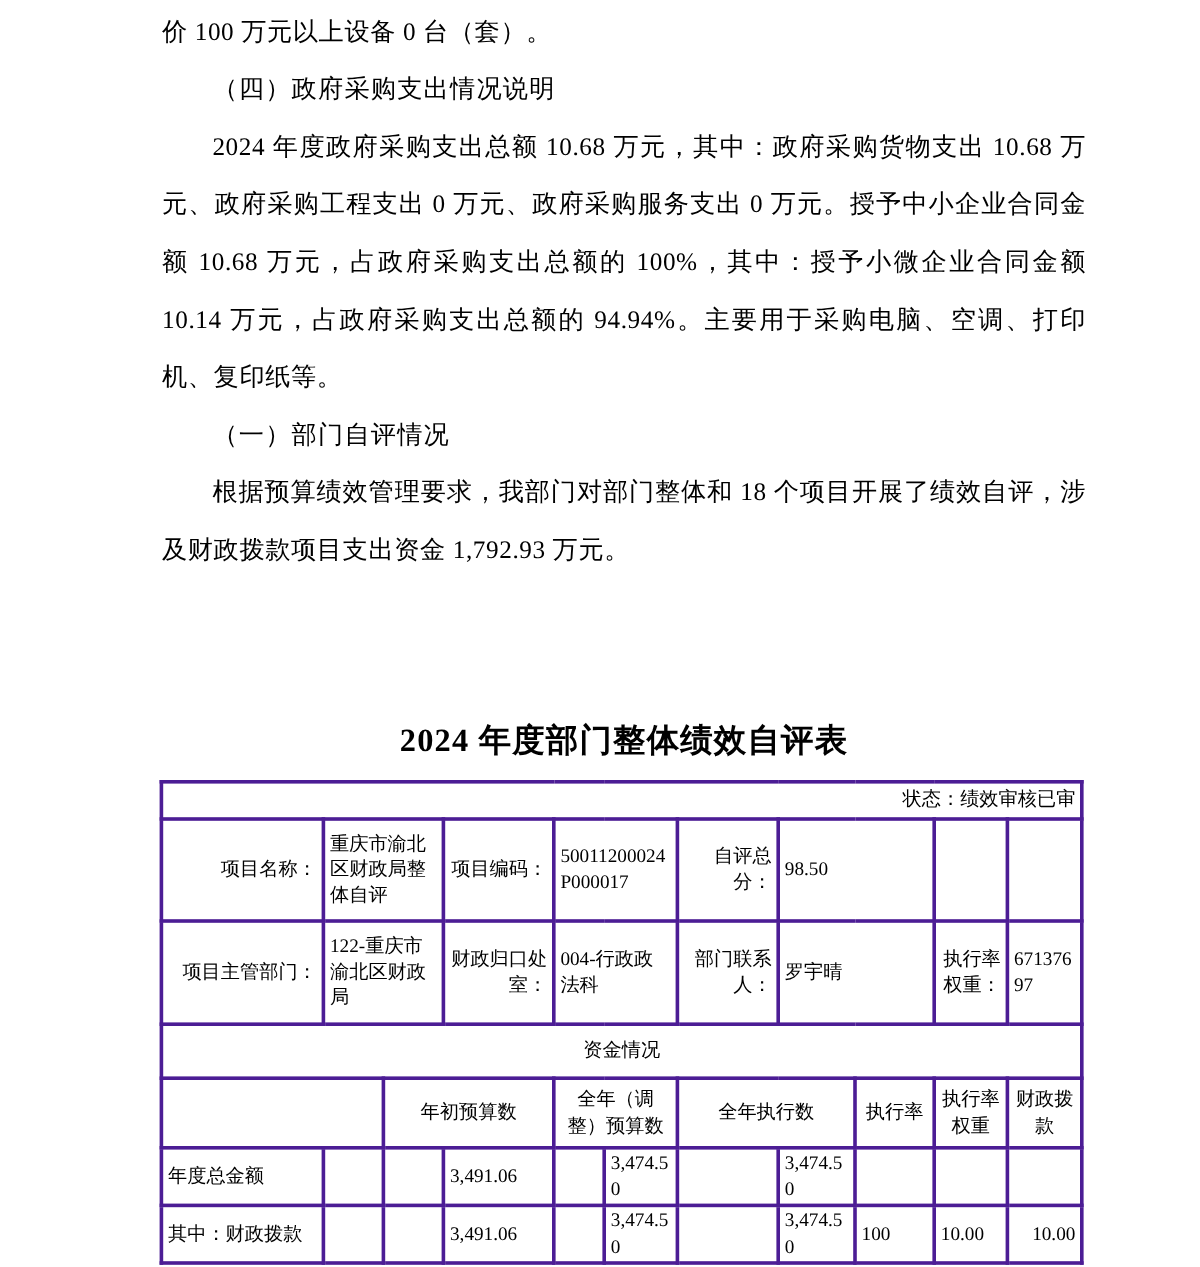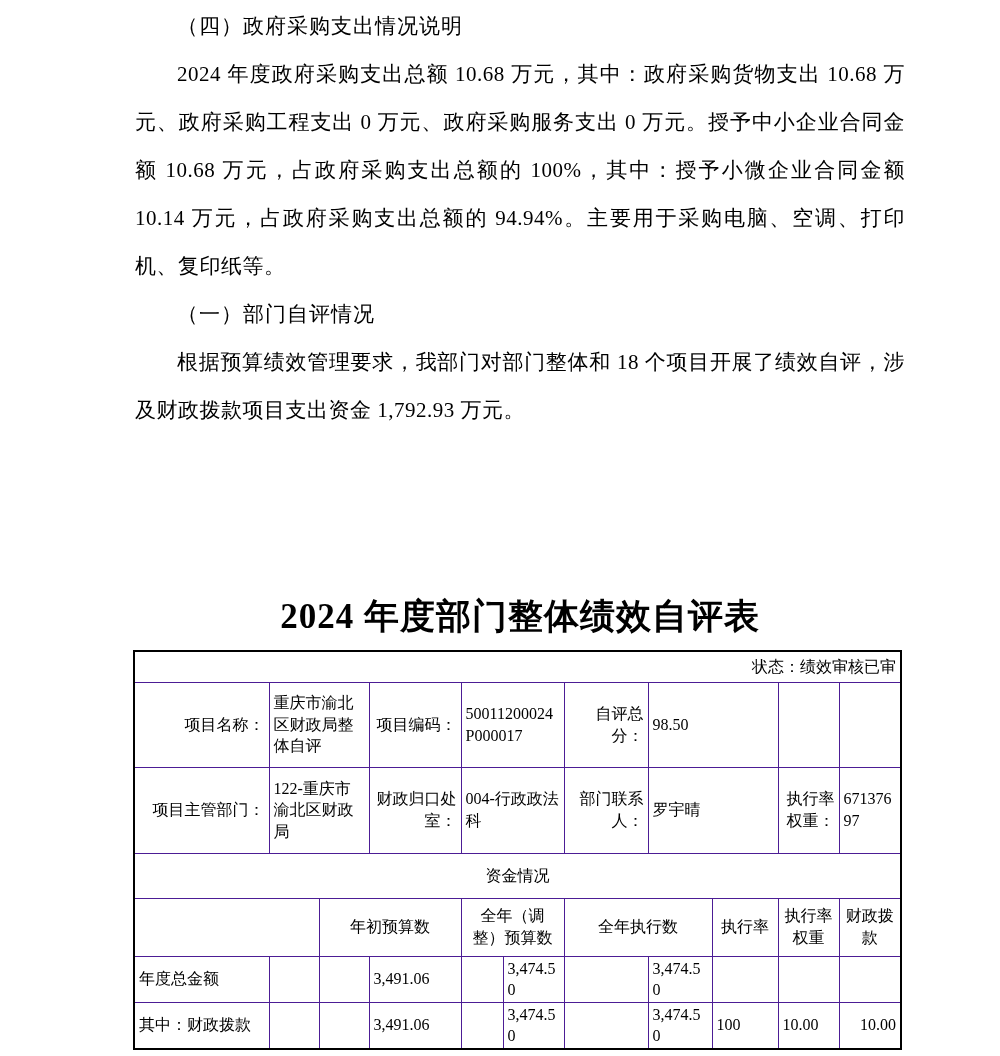--- a/index.html
+++ b/index.html
@@ -41,49 +41,50 @@
     font-style: normal;
     font-size: 22px;
     letter-spacing: 0.5px;
   }
   .table-title {
     height: 50px;
     line-height: 50px;
     margin: 2px 0 8px 0;
     text-align: center;
     font-weight: bold;
-    font-size: 35px;
+    font-size: 27px;
     letter-spacing: 1px;
   }
   table.perf {
     border-collapse: collapse;
     table-layout: fixed;
     width: 767px;
     margin-left: -2px;
     border: 2px solid #000;
     font-size: 16px;
   }
   table.perf td {
-    border: 1px solid #4c1d95;
+    border: 3px solid #4c1d95;
     padding: 1px 4px;
     vertical-align: middle;
     line-height: 1.35;
     word-break: break-all;
     overflow: hidden;
   }
   td.r { text-align: right; }
   td.l { text-align: left; }
   td.c { text-align: center; }
 </style>
 </head>
 <body>
 
 <div class="doc">
 
   <div class="text-block">
+    <p class="body noindent">价 100 万元以上设备 0 台（套）。</p>
     <p class="body kaiti">（四）政府采购支出情况说明</p>
     <p class="body">2024 年度政府采购支出总额 10.68 万元，其中：政府采购货物支出 10.68 万元、政府采购工程支出 0 万元、政府采购服务支出 0 万元。授予中小企业合同金额 10.68 万元，占政府采购支出总额的 100%，其中：授予小微企业合同金额 10.14 万元，占政府采购支出总额的 94.94%。主要用于采购电脑、空调、打印机、复印纸等。</p>
     <p class="body kaiti">（一）部门自评情况</p>
     <p class="body">根据预算绩效管理要求，我部门对部门整体和 18 个项目开展了绩效自评，涉及财政拨款项目支出资金 1,792.93 万元。</p>
   </div>
 
   <div class="table-title">2024 年度部门整体绩效自评表</div>
 
   <table class="perf">
     <colgroup>

